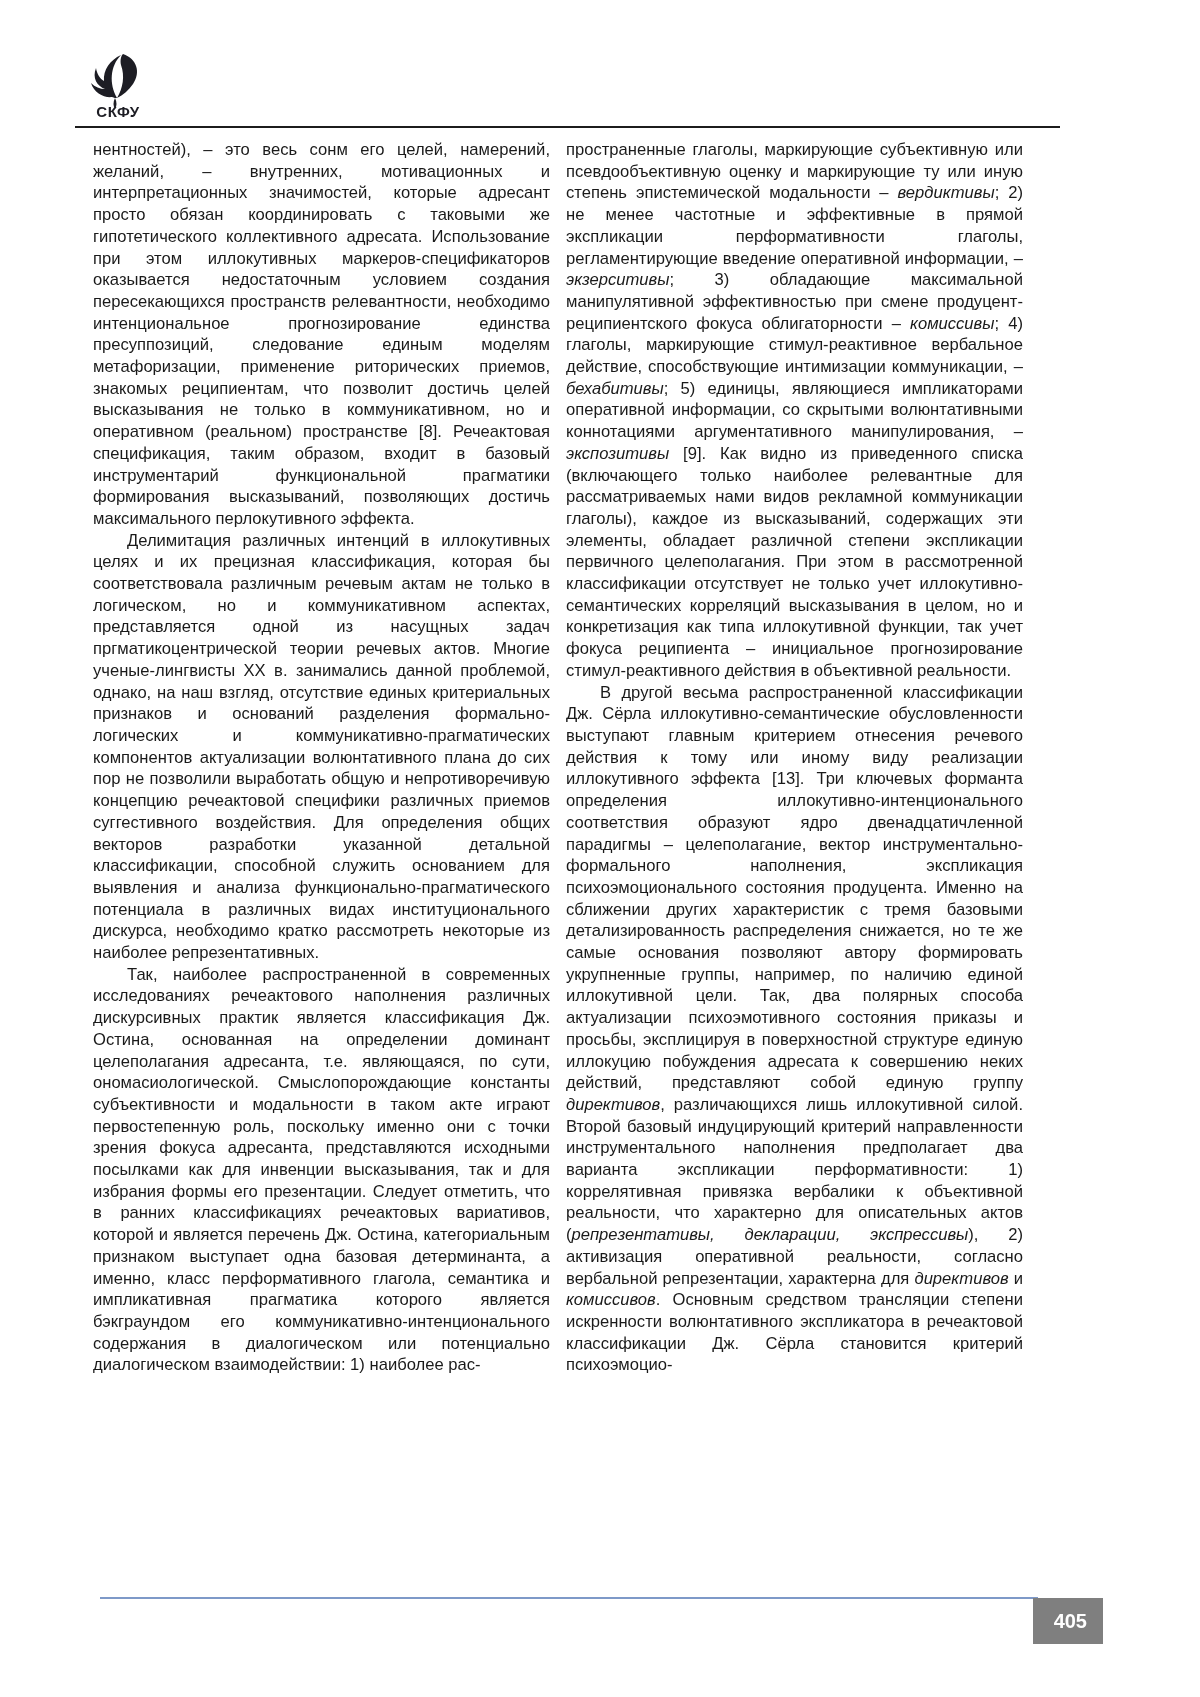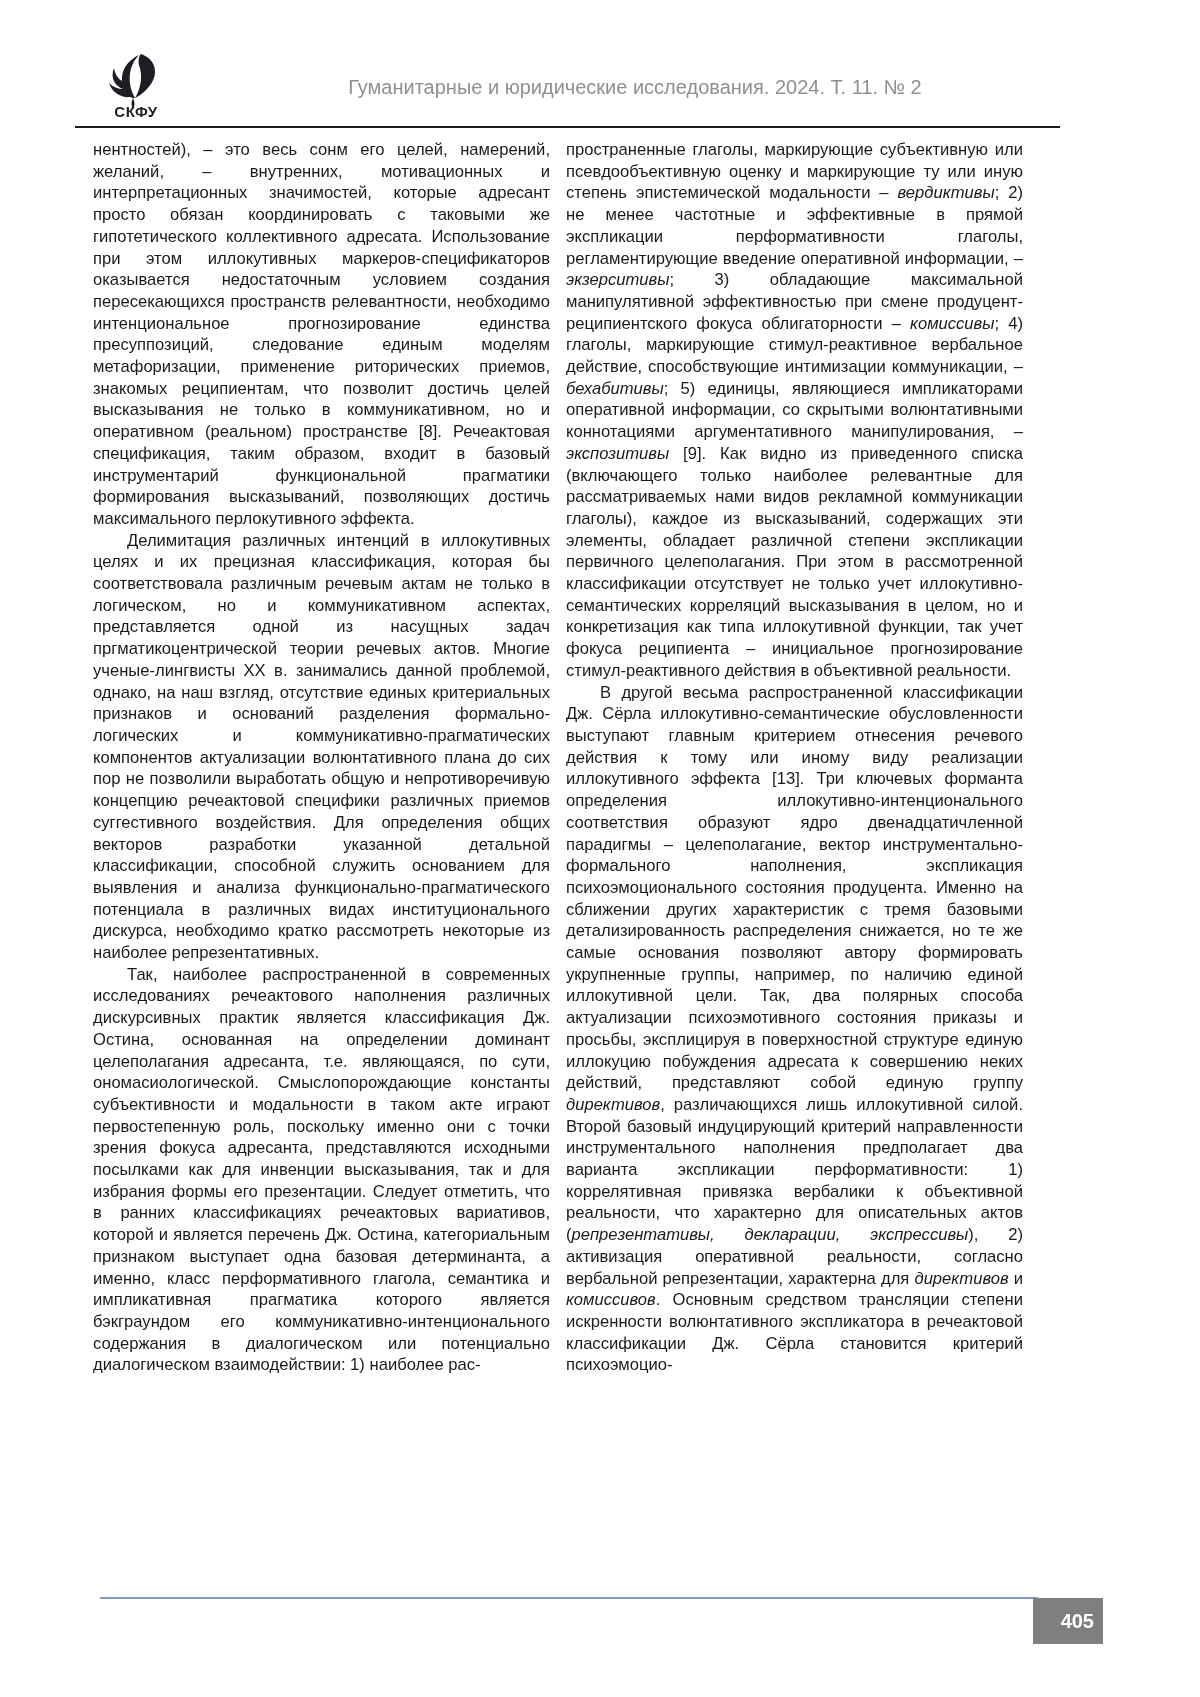--- a/index.html
+++ b/index.html
@@ -9,21 +9,21 @@
     height: 1697px;
     background: #ffffff;
     overflow: hidden;
     font-family: "Liberation Sans", sans-serif;
     color: var(--text, #1a1a1a);
     margin: 0 auto;
   }
   
   .logo {
     position: absolute;
-    left: 94px;
+    left: 76px;
     top: 52px;
     width: 84px;
     height: 80px;
     text-align: center;
   }
   .logo svg { display: block; margin: 0 auto; }
   .logo-text {
     font-size: 15px;
     font-weight: bold;
     letter-spacing: 0.5px;
@@ -87,39 +87,38 @@
     top: 1598px;
     width: 70px;
     height: 46px;
     background: var(--page-box, #7f7f7f);
     color: #ffffff;
     font-size: 20px;
     font-weight: bold;
     display: flex;
     align-items: center;
     justify-content: flex-end;
-    padding-right: 9px;
+    padding-right: 16px;
     box-sizing: border-box;
   }
 </style>
 </head>
 <body>
 
 <div class="page">
 
   <div class="logo">
     <svg width="62" height="58" viewBox="0 0 62 58" aria-hidden="true">
       <path fill="#1d1d24" d="M36 2 C50 7 54 20 46 32 C42 38 36 43 30 46 C36 36 38 24 34 13 C33 8 34 4 36 2 Z"></path>
       <path fill="#1d1d24" d="M30 46 C22 32 23 14 34 3 C23 8 16 18 17 29 C13 27 10 22 9 16 C5 26 10 34 18 37 C13 37 8 35 4 31 C7 41 17 46 25 45 C27 46 29 46 30 46 Z"></path>
       <path fill="#1d1d24" d="M28 46 C26 50 26 54 28 57 C30 54 30 50 28 46 Z"></path>
     </svg>
     <div class="logo-text">СКФУ</div>
   </div>
 
-  <div class="journal-title">Гуманитарные и юридические исследования. 2024. Т. 11. № 2</div>
 
   <div class="header-rule"></div>
 
   <div class="columns">
     <div class="col">
         <p class=""><span>нентностей), – это весь сонм его целей, намерений, желаний, – внутренних, мотивационных и интерпретационных значимостей, которые адресант просто обязан координировать с таковыми же гипотетического коллективного адресата. Использование при этом иллокутивных маркеров-спецификаторов оказывается недостаточным условием создания пересекающихся пространств релевантности, необходимо интенциональное прогнозирование единства пресуппозиций, следование единым моделям метафоризации, применение риторических приемов, знакомых реципиентам, что позволит достичь целей высказывания не только в коммуникативном, но и оперативном (реальном) пространстве [8]. Речеактовая спецификация, таким образом, входит в базовый инструментарий функциональной прагматики формирования высказываний, позволяющих достичь максимального перлокутивного эффекта.</span></p>
         <p class="indent"><span>Делимитация различных интенций в иллокутивных целях и их прецизная классификация, которая бы соответствовала различным речевым актам не только в логическом, но и коммуникативном аспектах, представляется одной из насущных задач пргматикоцентрической теории речевых актов. Многие ученые-лингвисты XX в. занимались данной проблемой, однако, на наш взгляд, отсутствие единых критериальных признаков и оснований разделения формально-логических и коммуникативно-прагматических компонентов актуализации волюнтативного плана до сих пор не позволили выработать общую и непротиворечивую концепцию речеактовой специфики различных приемов суггестивного воздействия. Для определения общих векторов разработки указанной детальной классификации, способной служить основанием для выявления и анализа функционально-прагматического потенциала в различных видах институционального дискурса, необходимо кратко рассмотреть некоторые из наиболее репрезентативных.</span></p>
         <p class="indent"><span>Так, наиболее распространенной в современных исследованиях речеактового наполнения различных дискурсивных практик является классификация Дж. Остина, основанная на определении доминант целеполагания адресанта, т.е. являющаяся, по сути, ономасиологической. Смыслопорождающие константы субъективности и модальности в таком акте играют первостепенную роль, поскольку именно они с точки зрения фокуса адресанта, представляются исходными посылками как для инвенции высказывания, так и для избрания формы его презентации. Следует отметить, что в ранних классификациях речеактовых вариативов, которой и является перечень Дж. Остина, категориальным признаком выступает одна базовая детерминанта, а именно, класс перформативного глагола, семантика и импликативная прагматика которого является бэкграундом его коммуникативно-интенционального содержания в диалогическом или потенциально диалогическом взаимодействии: 1) наиболее рас-</span></p>
       </div>
     <div class="col">

